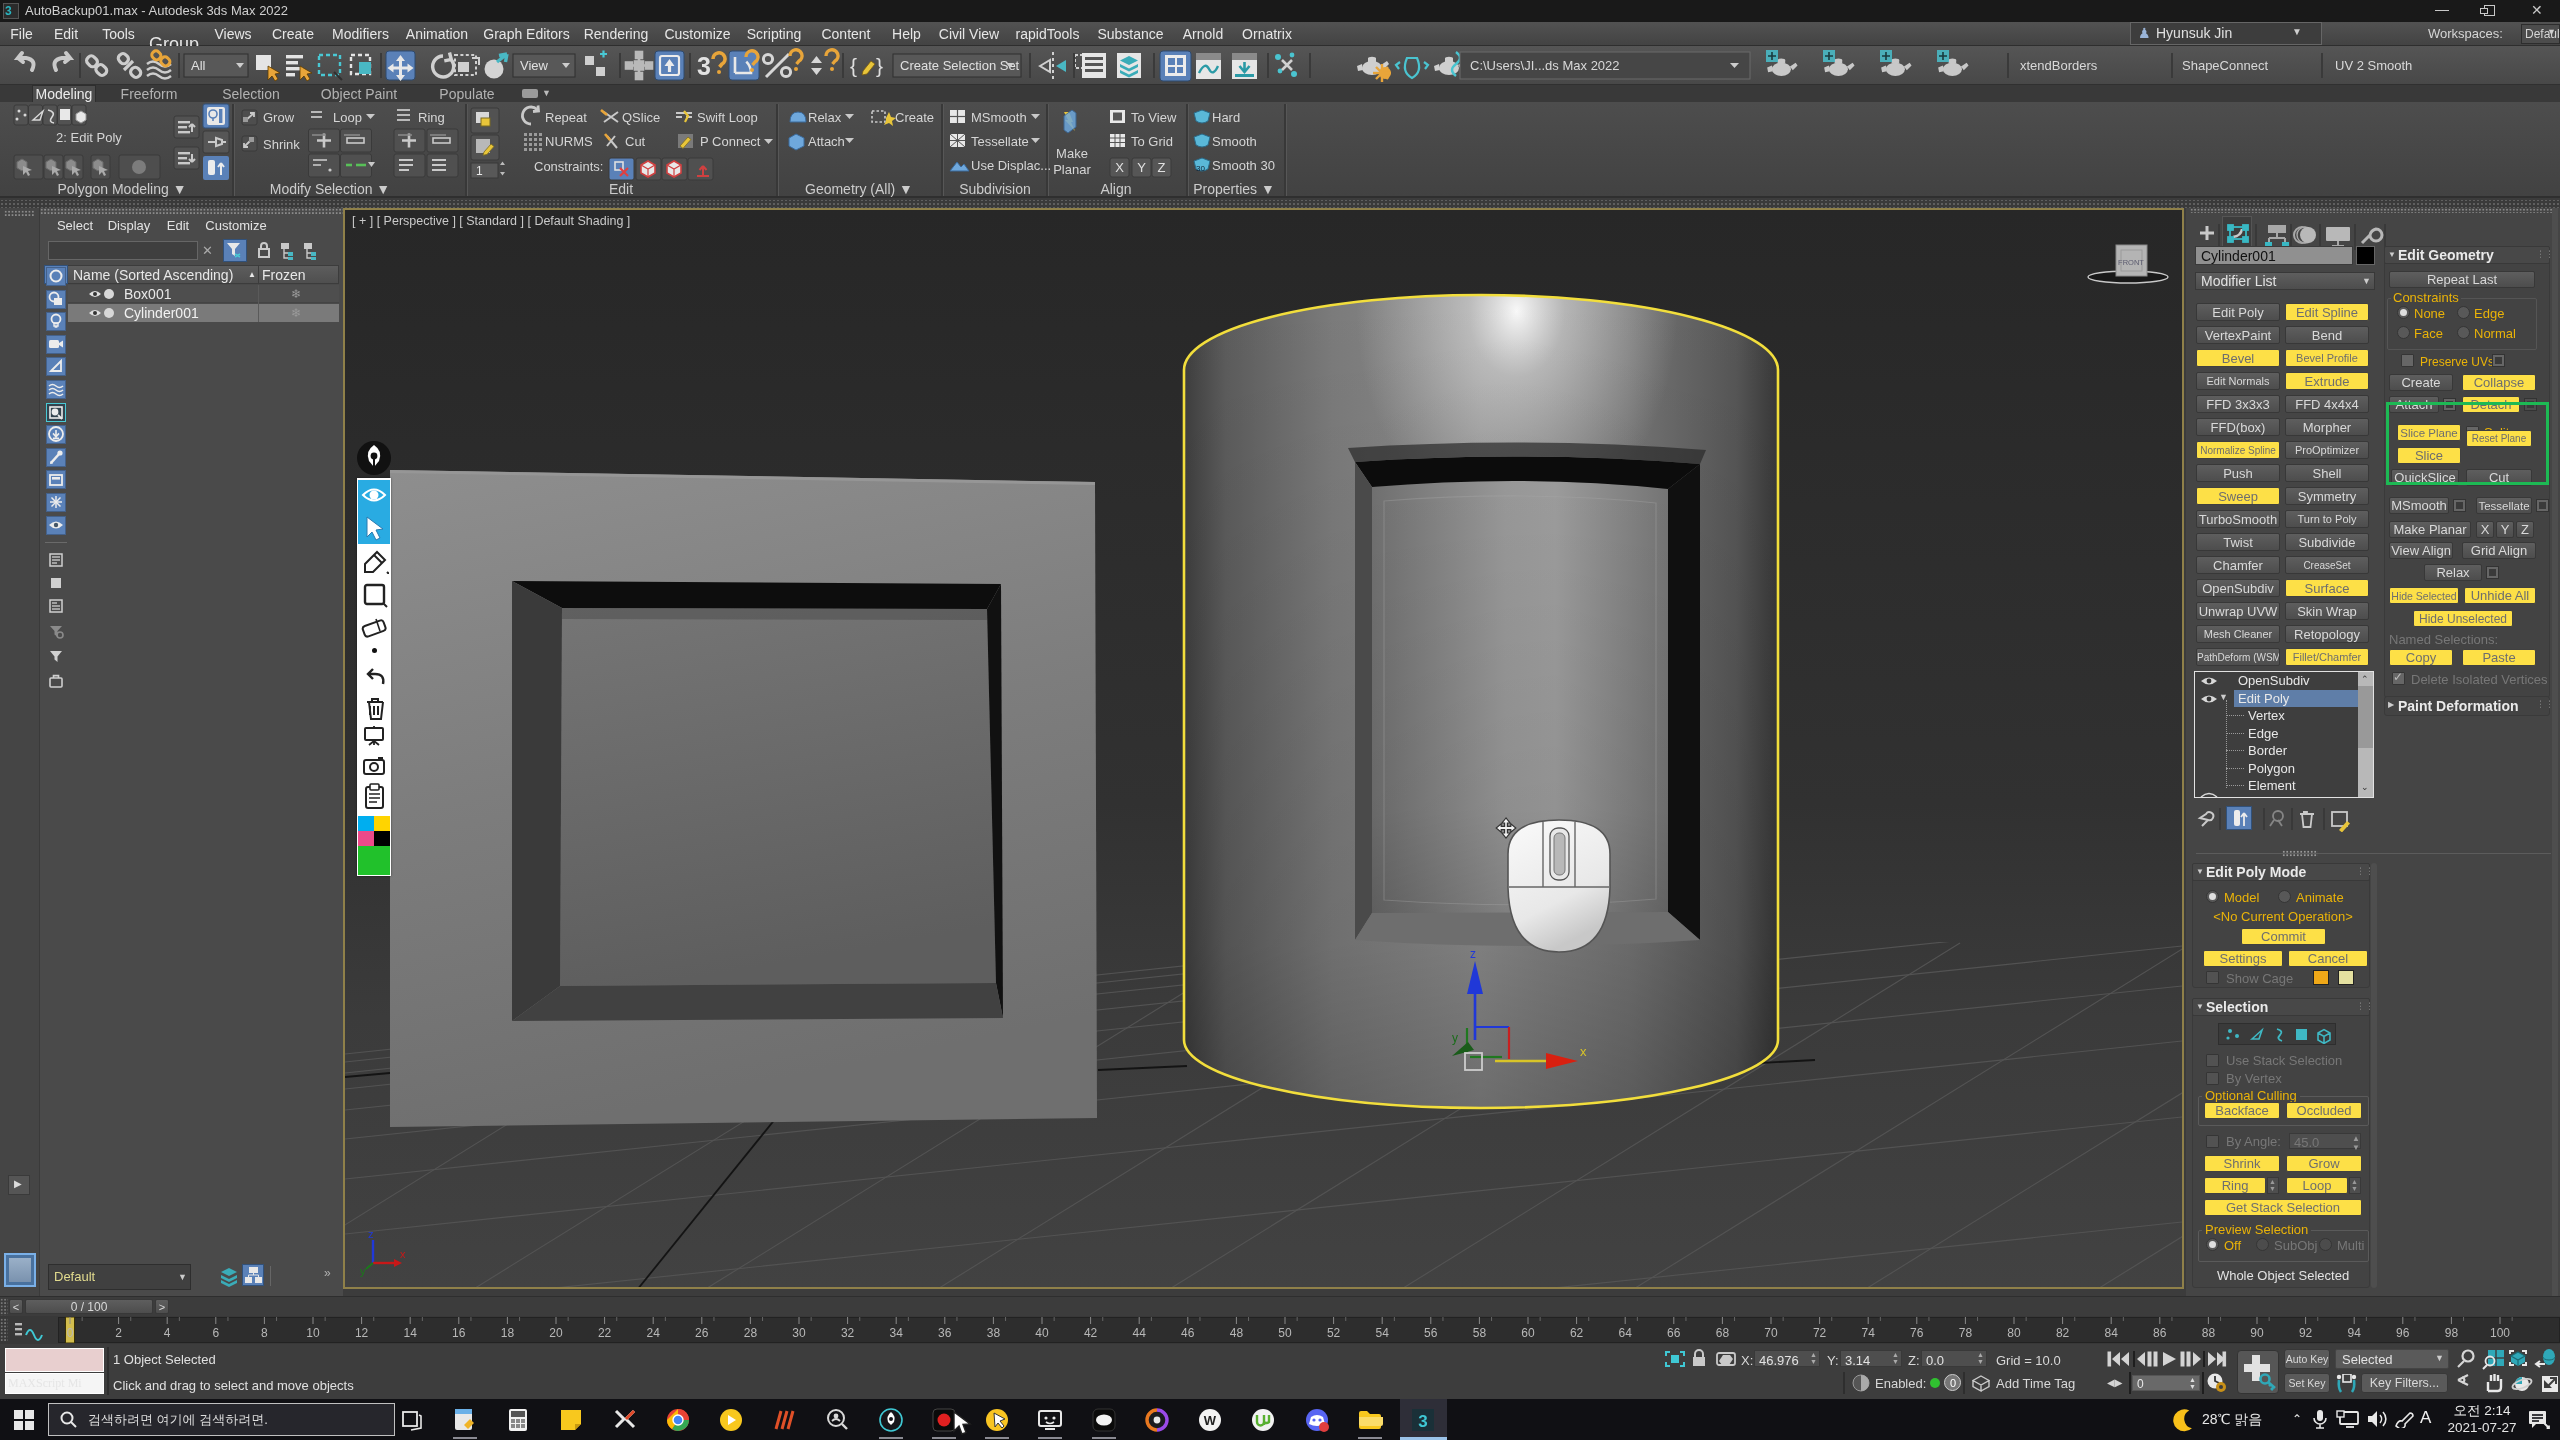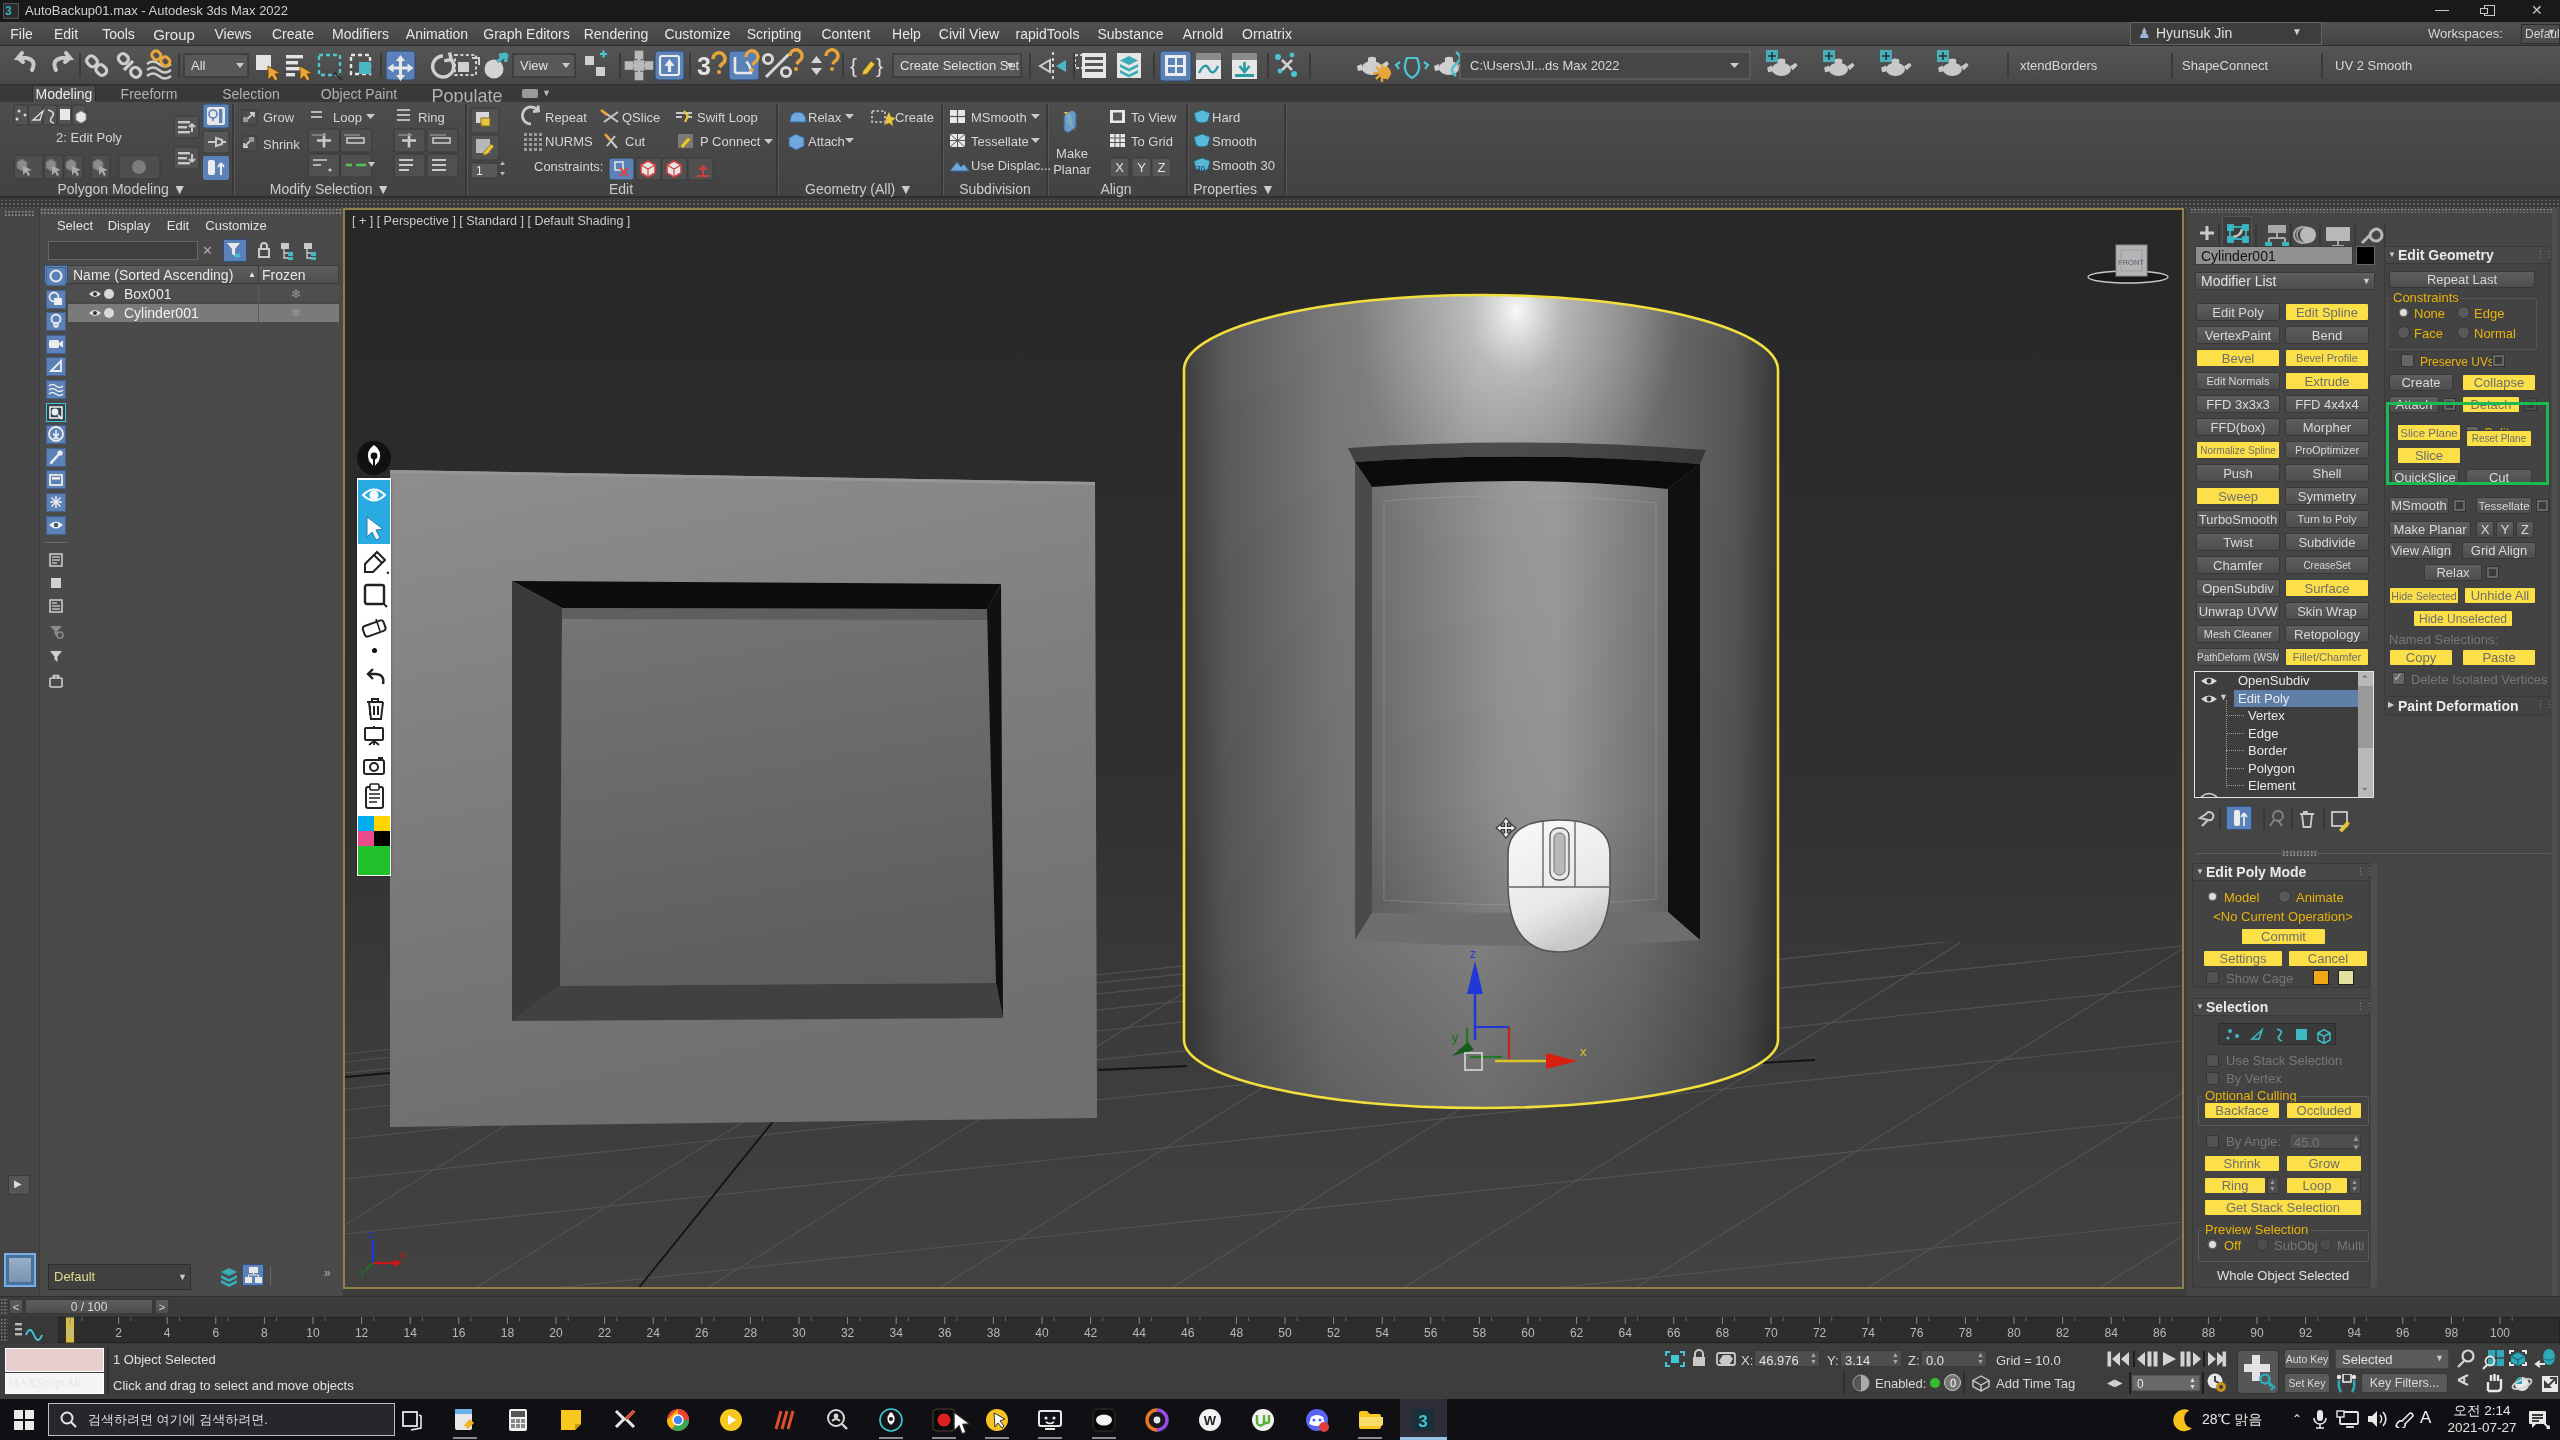--- a/index.html
+++ b/index.html
@@ -27,21 +27,21 @@
  <div class="t" style="left:25px;top:3px;font-size:13px;color:#cfcfcf">AutoBackup01.max - Autodesk 3ds Max 2022</div>
  <div class="t" style="left:2435px;top:1px;font-size:14px;color:#c8c8c8">—</div>
  <div class="a" style="left:2484px;top:5px;width:11px;height:11px;border:1px solid #c8c8c8"></div>
  <div class="a" style="left:2480px;top:8px;width:8px;height:6px;border:1px solid #c8c8c8;background:#191919"></div>
  <div class="t" style="left:2531px;top:2px;font-size:14px;color:#c8c8c8">✕</div>
 </div>
 <div class="a" style="left:0;top:22px;width:2560px;height:24px;background:linear-gradient(#525252,#434343);border-bottom:1px solid #2e2e2e">
     <div class="t" style="left:21.5px;top:4px;transform:translateX(-50%);font-size:14px;color:#e6e6e6">File</div>
     <div class="t" style="left:66px;top:4px;transform:translateX(-50%);font-size:14px;color:#e6e6e6">Edit</div>
     <div class="t" style="left:118.5px;top:4px;transform:translateX(-50%);font-size:14px;color:#e6e6e6">Tools</div>
-    <div class="t" style="left:174px;top:4px;transform:translateX(-50%);font-size:15px;color:#e6e6e6">Group</div>
+    <div class="t" style="left:174px;top:12px;transform:translateX(-50%);font-size:18px;color:#e6e6e6">Group</div>
     <div class="t" style="left:233px;top:4px;transform:translateX(-50%);font-size:14px;color:#e6e6e6">Views</div>
     <div class="t" style="left:293px;top:4px;transform:translateX(-50%);font-size:14px;color:#e6e6e6">Create</div>
     <div class="t" style="left:360.5px;top:4px;transform:translateX(-50%);font-size:14px;color:#e6e6e6">Modifiers</div>
     <div class="t" style="left:437px;top:4px;transform:translateX(-50%);font-size:14px;color:#e6e6e6">Animation</div>
     <div class="t" style="left:526.5px;top:4px;transform:translateX(-50%);font-size:14px;color:#e6e6e6">Graph Editors</div>
     <div class="t" style="left:616px;top:4px;transform:translateX(-50%);font-size:14px;color:#e6e6e6">Rendering</div>
     <div class="t" style="left:697.5px;top:4px;transform:translateX(-50%);font-size:14px;color:#e6e6e6">Customize</div>
     <div class="t" style="left:774px;top:4px;transform:translateX(-50%);font-size:14px;color:#e6e6e6">Scripting</div>
     <div class="t" style="left:846px;top:4px;transform:translateX(-50%);font-size:14px;color:#e6e6e6">Content</div>
     <div class="t" style="left:906.5px;top:4px;transform:translateX(-50%);font-size:14px;color:#e6e6e6">Help</div>
@@ -276,21 +276,21 @@
       <line x1="2322" y1="7" x2="2322" y2="32" stroke="#3a3a3a" stroke-width="2"></line>
       <text x="2335" y="24" font-size="13" fill="#d8d8d8">UV 2 Smooth</text>
     </svg>
   </div>
 <div class="a" style="left:0;top:85px;width:2560px;height:17px;background:#393939">
     <div class="a" style="left:32px;top:0;width:64px;height:17px;background:#4d4d4d;border:1px solid #2e2e2e;border-bottom:none"></div>
     <div class="t" style="left:64px;top:1px;transform:translateX(-50%);font-size:14px;color:#ececec">Modeling</div>
     <div class="t" style="left:149px;top:1px;transform:translateX(-50%);font-size:14px;color:#b2b2b2">Freeform</div>
     <div class="t" style="left:251px;top:1px;transform:translateX(-50%);font-size:14px;color:#b2b2b2">Selection</div>
     <div class="t" style="left:359px;top:1px;transform:translateX(-50%);font-size:14px;color:#b2b2b2">Object Paint</div>
-    <div class="t" style="left:467px;top:1px;transform:translateX(-50%);font-size:18px;color:#b2b2b2">Populate</div>
+    <div class="t" style="left:467px;top:1px;transform:translateX(-50%);font-size:14px;color:#b2b2b2">Populate</div>
     <div class="a" style="left:522px;top:4px;width:16px;height:9px;background:#9a9a9a;border-radius:2px"></div>
     <div class="t" style="left:542px;top:3px;font-size:9px;color:#bbb">▼</div>
   </div>
 <div class="a" style="left:0;top:102px;width:2560px;height:96px;background:linear-gradient(#4d4d4d,#424242);border-bottom:2px solid #2f2f2f">
     <svg class="a" style="left:0;top:0" width="1300" height="96" viewBox="0 0 1300 96">
       <line x1="233" y1="2" x2="233" y2="94" stroke="#383838" stroke-width="2"></line>
       <line x1="234.5" y1="2" x2="234.5" y2="94" stroke="#575757" stroke-width="1"></line>
       <line x1="466" y1="2" x2="466" y2="94" stroke="#383838" stroke-width="2"></line>
       <line x1="467.5" y1="2" x2="467.5" y2="94" stroke="#575757" stroke-width="1"></line>
       <line x1="777" y1="2" x2="777" y2="94" stroke="#383838" stroke-width="2"></line>

